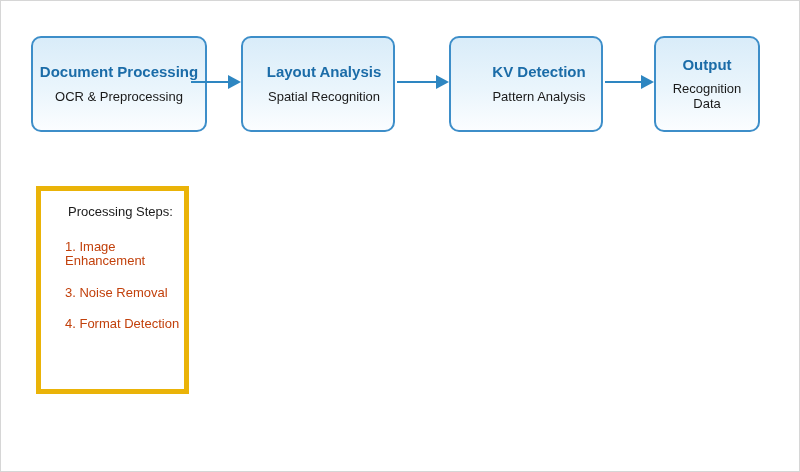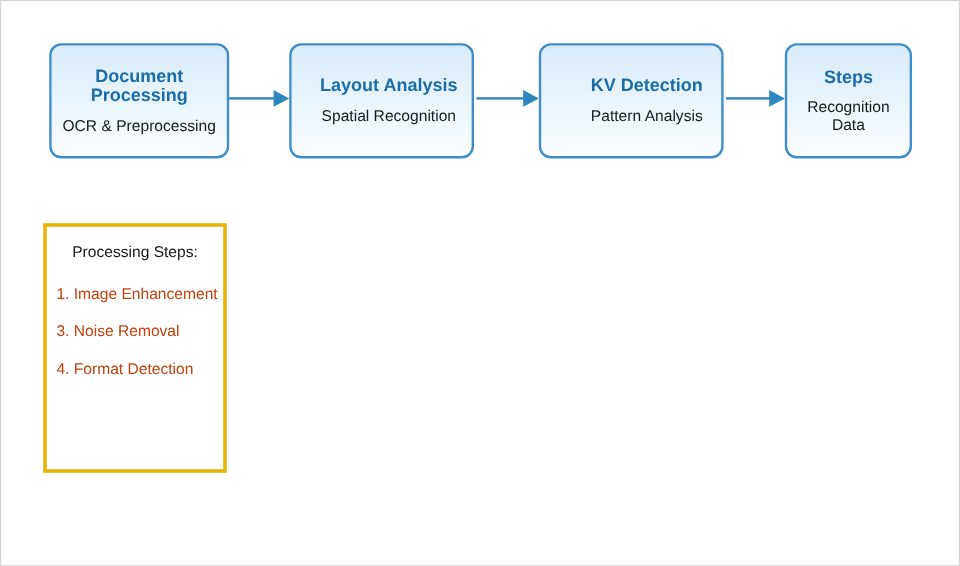--- a/index.html
+++ b/index.html
@@ -39,21 +39,21 @@
     font-size: 15px;
     line-height: 1.1;
     padding: 0 4px;
   }
   .flow-box .box-subtitle {
     color: #1a1a1a;
     font-size: 13px;
     line-height: 1.1;
     padding: 0 4px;
   }
-  #box1 { left: 30px;  width: 150px; margin-left: 10px; }
+  #box1 { left: 30px;  width: 176px; }
   #box2 { left: 240px; width: 154px; padding-left: 12px; }
   #box3 { left: 448px; width: 154px; padding-left: 26px; }
   #box4 { left: 653px; width: 106px; }
 
   
   .flow-arrow {
     position: absolute;
     top: 80px;
     height: 0;
     border-top: 2px solid #2e86c1;
@@ -74,22 +74,23 @@
   #arrow3 { left: 604px; width: 47px; }
 
   
   .steps-panel {
     position: absolute;
     left: 35px;
     top: 185px;
     width: 153px;
     height: 208px;
     box-sizing: border-box;
-    border: 3px solid #eab308;
+    border: 5px solid #eab308;
     background: #ffffff;
+    padding-left: 16px;
   }
   .steps-panel .panel-title {
     margin-top: 13px;
     text-align: center;
     font-size: 13px;
     color: #1a1a1a;
   }
   .steps-panel .panel-items {
     margin-top: 21px;
     padding-left: 8px;
@@ -123,21 +124,21 @@
   <div class="flow-arrow" id="arrow2"></div>
 
   <div class="flow-box" id="box3">
     <div class="box-title">KV Detection</div>
     <div class="box-subtitle">Pattern Analysis</div>
   </div>
 
   <div class="flow-arrow" id="arrow3"></div>
 
   <div class="flow-box" id="box4">
-    <div class="box-title">Steps</div>
+    <div class="box-title">Output</div>
     <div class="box-subtitle">Recognition Data</div>
   </div>
 
   <div class="steps-panel">
     <div class="panel-title">Processing Steps:</div>
     <div class="panel-items">
       <span class="list-item">1. Image Enhancement</span>
       <span class="list-item">3. Noise Removal</span>
       <span class="list-item">4. Format Detection</span>
     </div>

